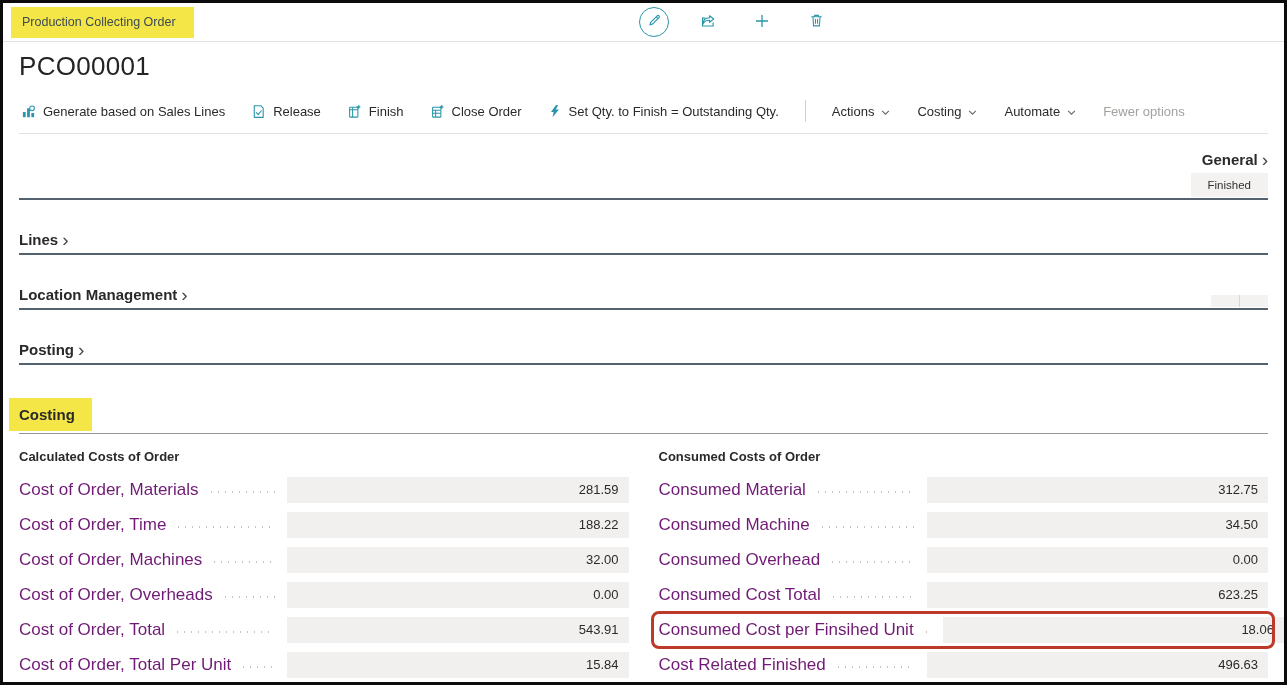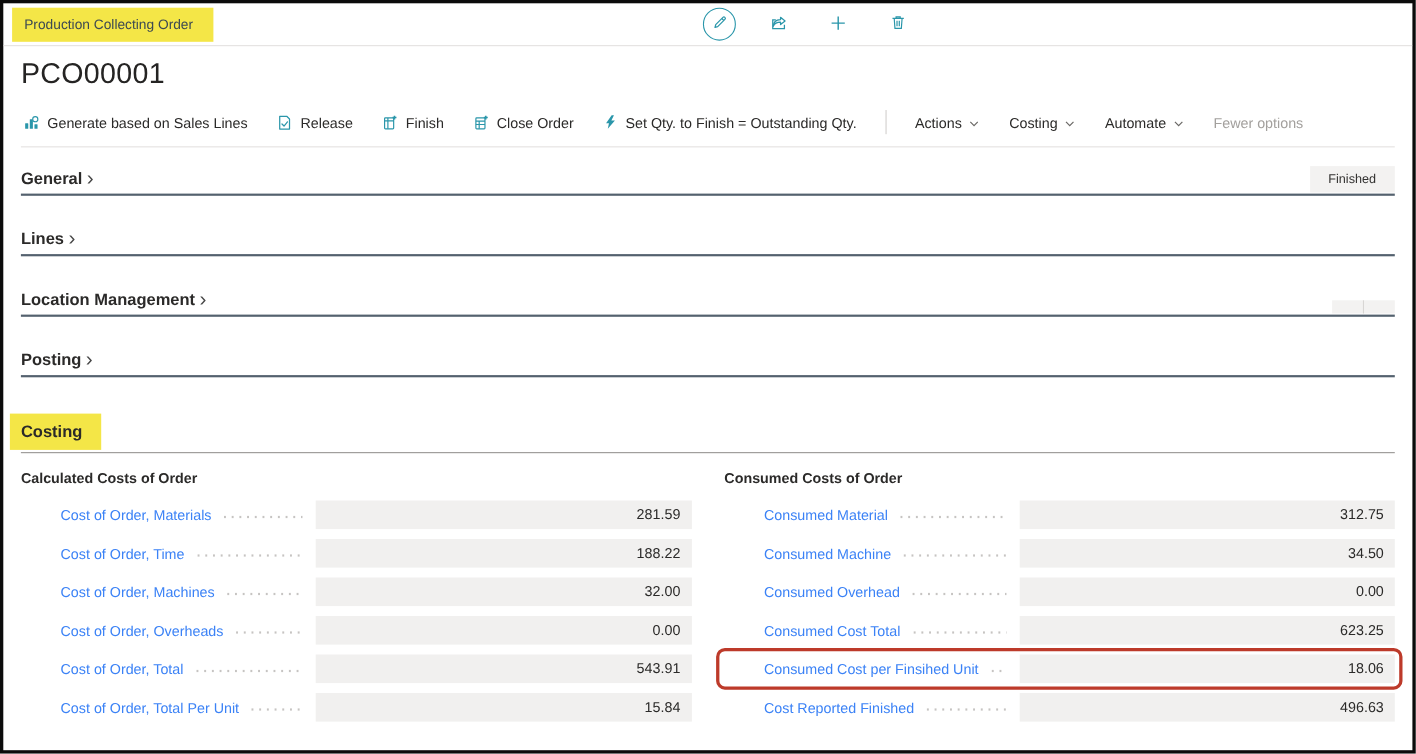--- a/index.html
+++ b/index.html
@@ -32,38 +32,38 @@
   .action .ic{color:var(--accent); display:flex; align-items:center;}
   .menu{display:inline-flex; align-items:center; gap:6px; background:none; border:none;
         font-family:inherit; font-size:13px; color:#2b2a29; cursor:pointer;}
   .menu .caret{color:#6b6966; display:flex; align-items:center; margin-top:2px;}
   .vsep{width:1px; height:22px; background:#d2d0ce;}
   .fewer{background:none; border:none; font-family:inherit; font-size:13px; color:#a3a09d; cursor:pointer;}
 
   
   .fasttab{margin-top:31px; border-bottom:2px solid var(--section-line);
            display:flex; justify-content:space-between; align-items:flex-end;}
-  .fasttab.first{margin-top:17px;}
+  .fasttab.first{margin-top:17px;flex-direction:column;}
   .fasttab.costing{border-bottom:1.5px solid #979593; margin-top:33px;}
   .fasttab-toggle{background:none; border:none; font-family:inherit; cursor:pointer;
                   display:inline-flex; align-items:center; padding:0 0 5px 0;}
   .fasttab-label{font-size:15px; font-weight:600; color:#2b2a29;}
   .chev{font-size:19px; line-height:12px; color:#474747; margin-left:4px; font-weight:400;}
   .hl-label{background:var(--highlight); margin-left:-10px; padding:8px 17px 8px 10px;}
   .fasttab.costing .fasttab-toggle{padding-bottom:2px;}
   .badges{display:flex; align-items:flex-end; margin-bottom:1px;}
   .badge{background:#f3f2f1; color:#323130; font-size:11.5px; padding:6px 17px; white-space:nowrap;}
   .badge.blue{font-size:10.5px; letter-spacing:.4px; padding:6px 14px;}
   .badges .badge + .badge{border-left:1px solid #d8d6d4;}
 
   
   .cost-grid{display:grid; grid-template-columns:1fr 1fr; column-gap:30px; margin-top:15px;}
   .col-header{font-size:13px; font-weight:700; color:#2b2a29; margin-bottom:13px;}
   .cost-row{display:flex; align-items:center; margin-bottom:9px; height:26px; position:relative;}
-  .cost-label{font-size:13px; color:#3b82f6; white-space:nowrap;margin-left:36px;}
+  .cost-label{font-size:17px; color:#701a75; white-space:nowrap;}
   .leader{flex:1; margin:0 12px 0 9px; height:2px; align-self:center; min-width:8px; margin-top:4px;
           background-image:radial-gradient(circle, #c6c4c2 1px, transparent 1.1px);
           background-size:7px 2px; background-repeat:repeat-x;}
   .cost-value{flex:none; width:56%; background:var(--field-bg); height:26px; line-height:26px;
               text-align:right; padding:0 10px; font-size:13px; color:#2b2a29; cursor:default;}
   .ann-box{display:none;}
   .cost-row.annotated .ann-box{display:block; position:absolute; left:-8px; right:-7px; top:-6px;
               bottom:-6px; border:3px solid var(--annotation); border-radius:8px; pointer-events:none;}
 </style>
 </head>
@@ -291,21 +291,21 @@
               <span class="cost-value">623.25</span>
 
             </div>
             <div class="cost-row annotated">
               <span class="cost-label">Consumed Cost per Finsihed Unit</span>
               <span class="leader"></span>
               <span class="cost-value">18.06</span>
               <span class="ann-box"></span>
             </div>
             <div class="cost-row">
-              <span class="cost-label">Cost Reported Finished</span>
+              <span class="cost-label">Cost Related Finished</span>
               <span class="leader"></span>
               <span class="cost-value">496.63</span>
 
             </div>
           </div>
       </div>
     </div>
 
   </div>
 </div>

